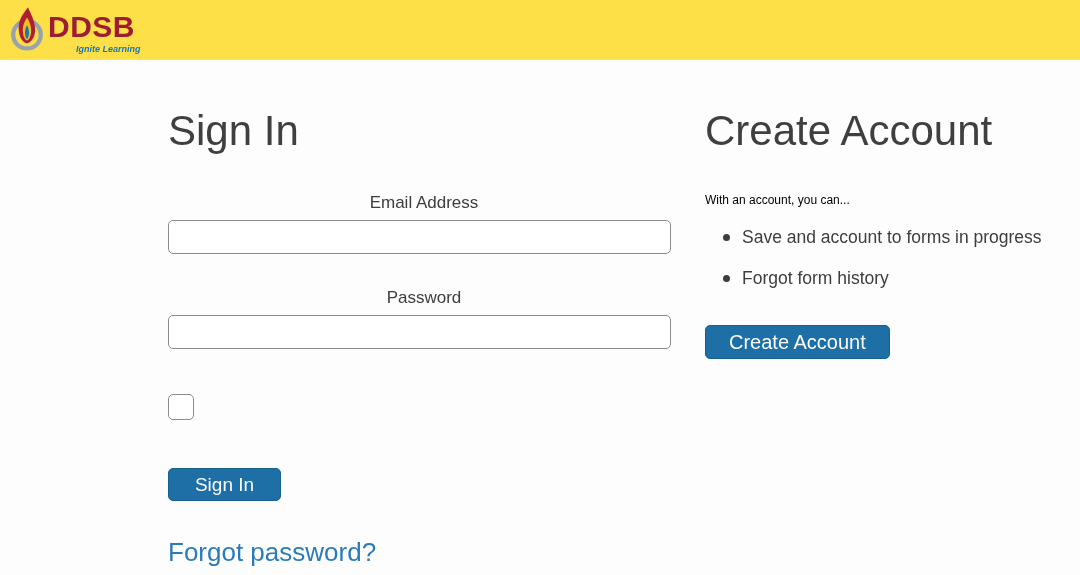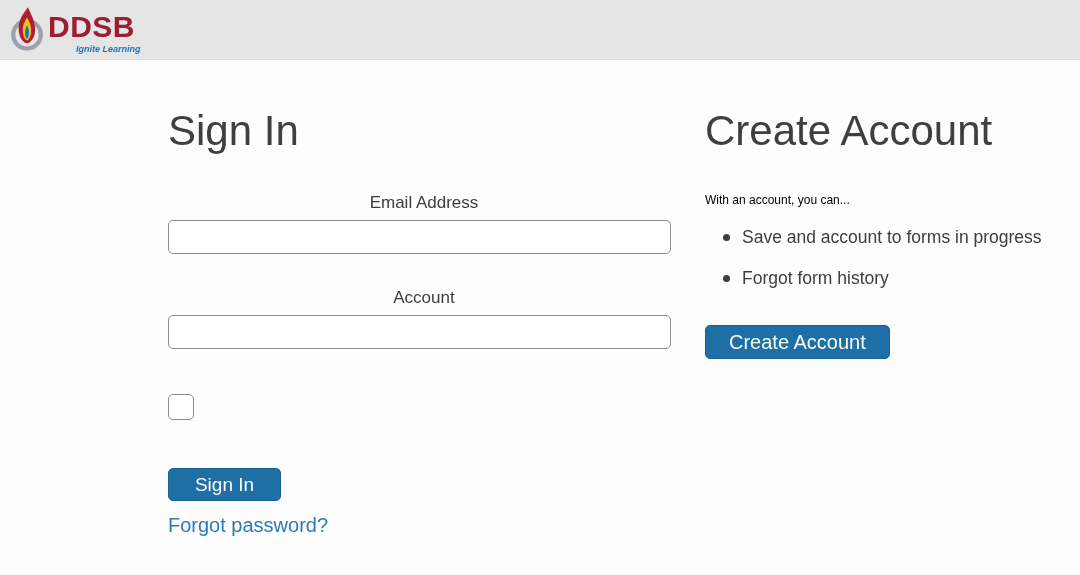--- a/index.html
+++ b/index.html
@@ -7,21 +7,21 @@
   body {
     font-family: "Liberation Sans", "DejaVu Sans", sans-serif;
     background: #fdfdfd;
     color: #3d3d3d;
     overflow: hidden;
   }
 
   
   .header {
     height: 60px;
-    background: #e5e5e5;
+    background: #fde047;
     border-bottom: 1px solid #dcdcdc;
     display: flex;
     align-items: center;
     padding-left: 8px;
   }
   .logo {
     display: flex;
     align-items: flex-start;
     cursor: pointer;
     text-decoration: none;
@@ -135,22 +135,22 @@
   .btn-create {
     margin-top: 36px;
     height: 34px;
     padding: 0 23px;
     font-size: 20px;
     line-height: 31px;
   }
 
   .forgot-link {
     display: inline-block;
-    margin-top: 13px;
-    font-size: 20px;
+    margin-top: 36px;
+    font-size: 26px;
     color: #2b7bb9;
     text-decoration: none;
     cursor: pointer;
   }
 
   
   .intro-text {
     font-size: 12px;
     color: #000000;
     margin-top: 37px;
@@ -199,21 +199,21 @@
 </div>
 
 <div class="main">
 
   <div class="col-left">
     <h1 class="section-title">Sign In</h1>
 
     <label class="field-label field-label-email" for="email">Email Address</label>
     <input id="email" type="text" class="text-input" value="" style="">
 
-    <label class="field-label field-label-password" for="password">Account</label>
+    <label class="field-label field-label-password" for="password">Password</label>
     <input id="password" type="password" class="text-input" value="" style="">
 
     <div class="remember-row">
       <input type="checkbox" id="remember" class="checkbox" style="">
     </div>
 
     <button class="btn btn-signin" type="button">Sign In</button>
 
     <br>
     <a class="forgot-link">Forgot password?</a>

